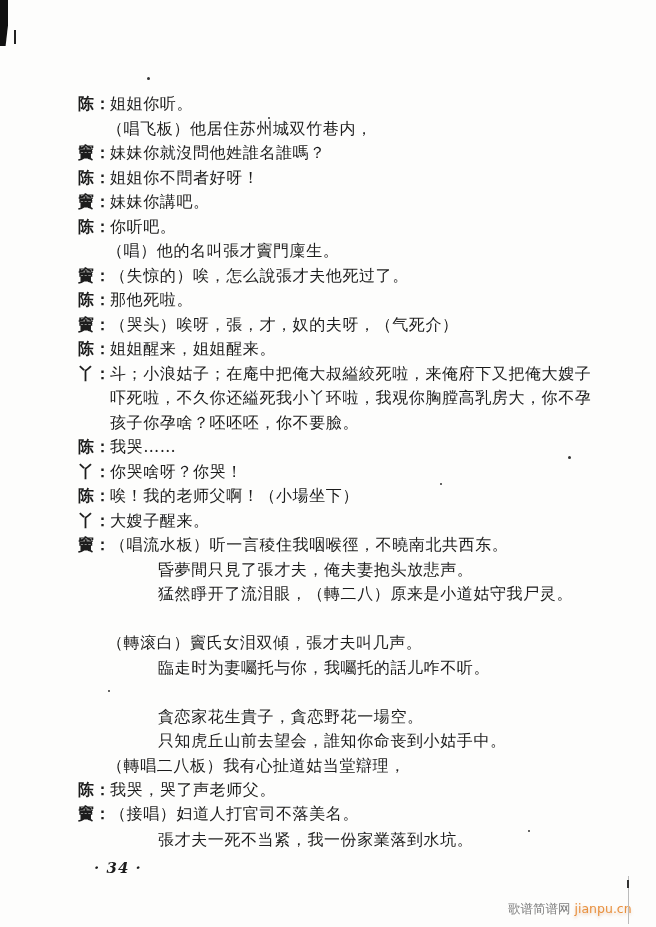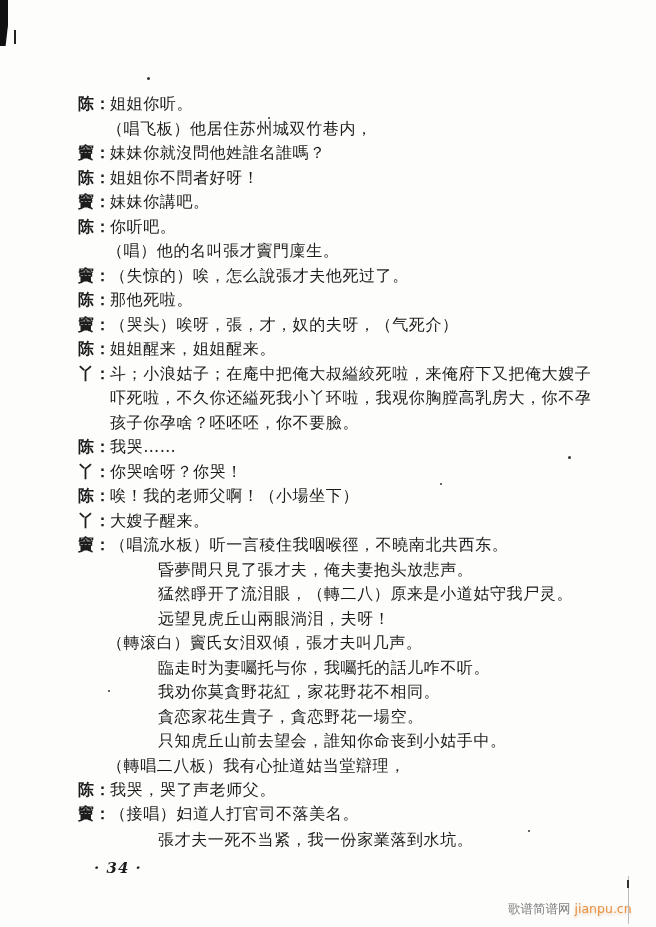--- a/index.html
+++ b/index.html
@@ -156,32 +156,26 @@
   </div>
   <div class="line speaker-line" style="top:535px;">
     <span class="speaker">竇：</span><span>（唱流水板）听一言稜住我咽喉徑，不曉南北共西东。</span>
   </div>
   <div class="line deep" style="top:559.5px;">
     <span>昏夢間只見了張才夫，俺夫妻抱头放悲声。</span>
   </div>
   <div class="line deep" style="top:584px;">
     <span>猛然睜开了流泪眼，（轉二八）原来是小道姑守我尸灵。</span>
   </div>
-  <div class="line deep" style="top:608.5px;">
-    <span>远望見虎丘山兩眼淌泪，夫呀！</span>
-  </div>
   <div class="line cont" style="top:633px;">
     <span>（轉滚白）竇氏女泪双傾，張才夫叫几声。</span>
   </div>
   <div class="line deep" style="top:657.5px;">
     <span>臨走时为妻囑托与你，我囑托的話儿咋不听。</span>
   </div>
-  <div class="line deep" style="top:682px;">
-    <span>我劝你莫貪野花紅，家花野花不相同。</span>
-  </div>
   <div class="line deep" style="top:706.5px;">
     <span>貪恋家花生貴子，貪恋野花一場空。</span>
   </div>
   <div class="line deep" style="top:731px;">
     <span>只知虎丘山前去望会，誰知你命丧到小姑手中。</span>
   </div>
   <div class="line cont" style="top:756px;">
     <span>（轉唱二八板）我有心扯道姑当堂辯理，</span>
   </div>
   <div class="line speaker-line" style="top:780px;">

